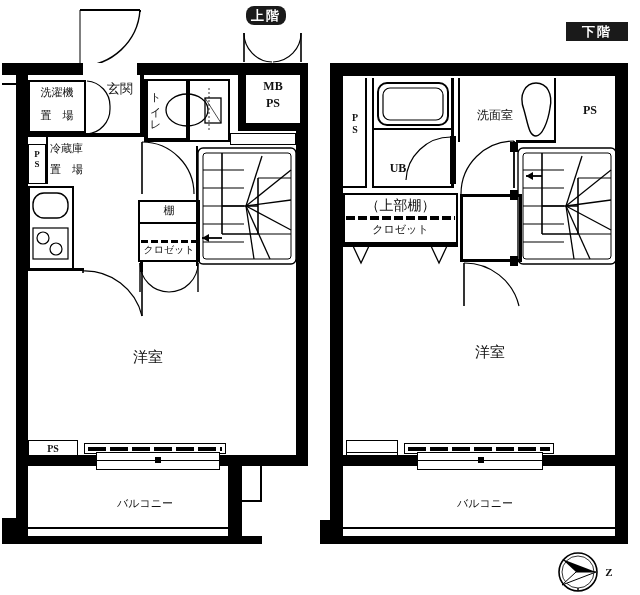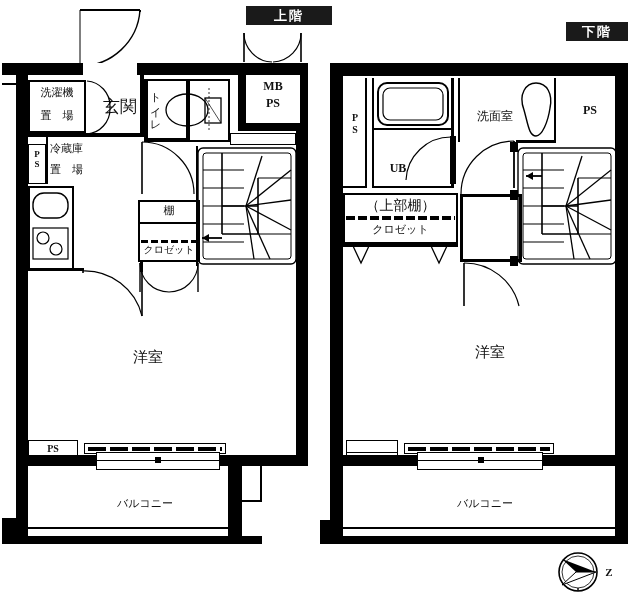--- a/index.html
+++ b/index.html
@@ -61,21 +61,21 @@
   svg { display: block; overflow: visible; }
   .s-line { stroke: #000; fill: none; }
 </style>
 </head>
 <body>
 
 <div id="plan">
 
   <div class="panel" style="left:0; width:320px; height:595px;">
 
-    <div class="abs floor-badge" style="left:246px; top:6px; width:86px;">上階</div>
+    <div class="abs floor-badge" style="left:246px; top:6px; width:40px;border-radius:8px;">上階</div>
 
     <svg class="abs" style="left:78px; top:8px; width:70px; height:60px;">
       <path class="s-line" d="M2,2 L62,2" stroke-width="2"></path>
       <path class="s-line" d="M2,2 L2,58" stroke-width="1"></path>
       <path class="s-line" d="M62,2 A60,60 0 0 1 2,58" stroke-width="1.4"></path>
       <path class="s-line" d="M62,2 L62,4" stroke-width="2"></path>
     </svg>
 
     <svg class="abs" style="left:243px; top:32px; width:60px; height:32px;">
       <path class="s-line" d="M1,1 L1,30" stroke-width="1.6"></path>
@@ -95,21 +95,21 @@
 
     <div class="abs fill-w" style="left:244px; top:63px; width:58px; height:12px;"></div>
 
     <div class="abs wall" style="left:16px; top:63px; width:12px; height:398px;"></div>
     <div class="abs wall" style="left:296px; top:63px; width:12px; height:398px;"></div>
 
     <div class="abs room" style="left:28px; top:80px; width:58px; height:53px;"></div>
     <div class="abs lbl lbl-jp" style="left:28px; top:87px; width:58px; font-size:11px;">洗濯機</div>
     <div class="abs lbl lbl-jp" style="left:28px; top:110px; width:58px; font-size:11px;">置　場</div>
 
-    <div class="abs lbl lbl-jp" style="left:92px; top:98px; width:56px; font-size:17px;">玄関</div>
+    <div class="abs lbl lbl-jp" style="left:92px; top:82px; width:56px; font-size:13px;">玄関</div>
 
     <svg class="abs" style="left:86px; top:80px; width:26px; height:56px;">
       <path class="s-line" d="M1,1 A25,25 0 0 1 24,26" stroke-width="1.2"></path>
       <path class="s-line" d="M1,54 A25,25 0 0 0 24,29" stroke-width="1.2"></path>
       <path class="s-line" d="M24,26 L24,29" stroke-width="1.2"></path>
     </svg>
 
     <div class="abs thin" style="left:28px; top:133px; width:116px; height:4px;"></div>
     <div class="abs thin" style="left:140px; top:75px; width:4px; height:62px;"></div>
 
@@ -266,21 +266,21 @@
     </svg>
     <div class="abs lbl lbl-serif" style="left:58px; top:162px; width:40px; font-size:12px;">UB</div>
 
     <svg class="abs" style="left:85px; top:136px; width:48px; height:48px;">
       <path class="s-line" d="M46,1 L46,44" stroke-width="1.6"></path>
       <path class="s-line" d="M46,1 A45,45 0 0 0 1,44" stroke-width="1.2"></path>
     </svg>
     <div class="abs wall" style="left:130px; top:136px; width:6px; height:48px;"></div>
 
     <div class="abs thin" style="left:138px; top:78px; width:2px; height:64px;"></div>
-    <div class="abs lbl lbl-jp" style="left:142px; top:110px; width:66px; font-size:12px;">洗面室</div>
+    <div class="abs lbl lbl-jp" style="left:142px; top:110px; width:66px; font-size:12px;font-family:Liberation Mono, monospace;">洗面室</div>
 
     <svg class="abs" style="left:196px; top:82px; width:38px; height:58px;">
       <path class="s-line" d="M8,28 C2,12 10,1 20,1 C31,1 37,12 34,26 C32,40 26,54 20,54 C13,54 12,42 8,28 Z" stroke-width="1.4"></path>
     </svg>
     <div class="abs thin" style="left:234px; top:78px; width:2px; height:64px;"></div>
     <div class="abs thin" style="left:196px; top:140px; width:40px; height:3px;"></div>
 
     <svg class="abs" style="left:140px; top:140px; width:56px; height:58px;">
       <path class="s-line" d="M54,1 L54,48" stroke-width="1.8"></path>
       <path class="s-line" d="M54,1 A53,53 0 0 0 1,54" stroke-width="1.2"></path>

